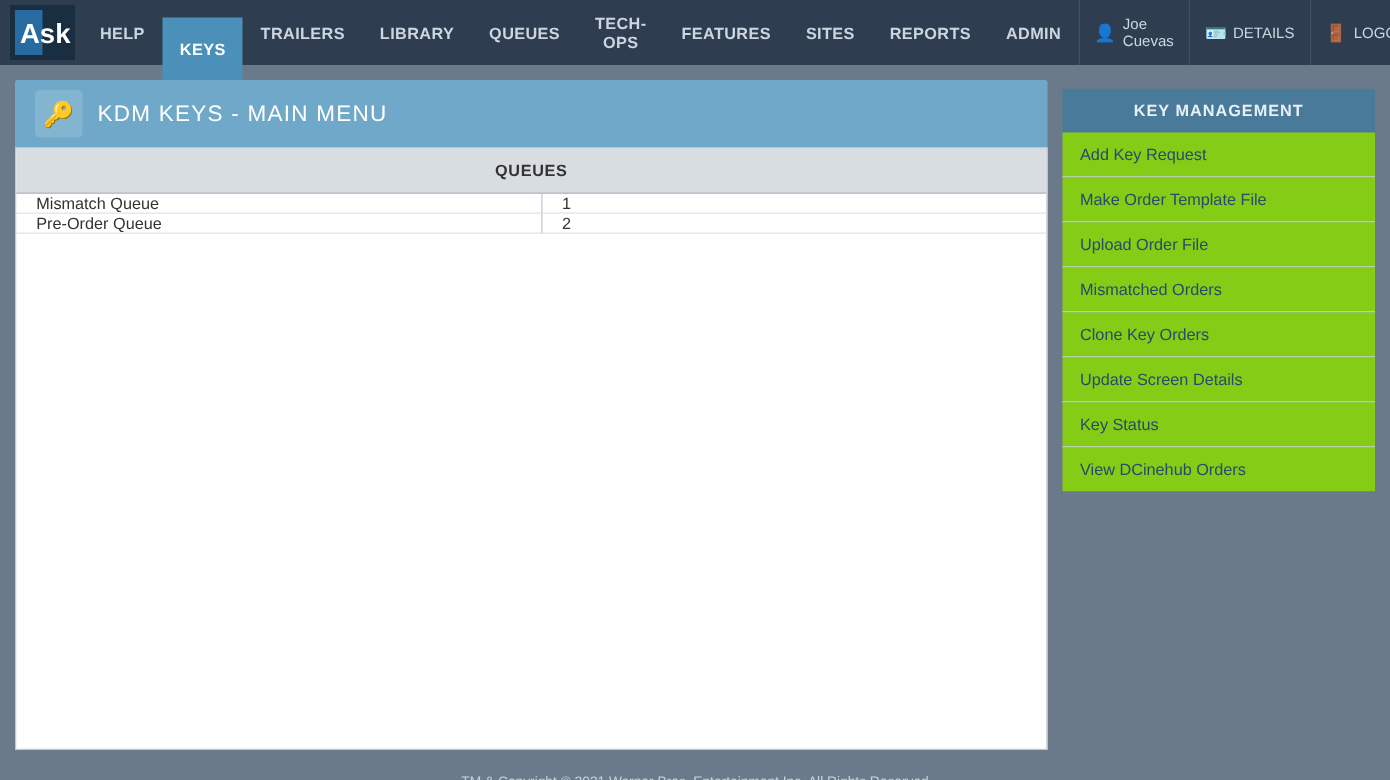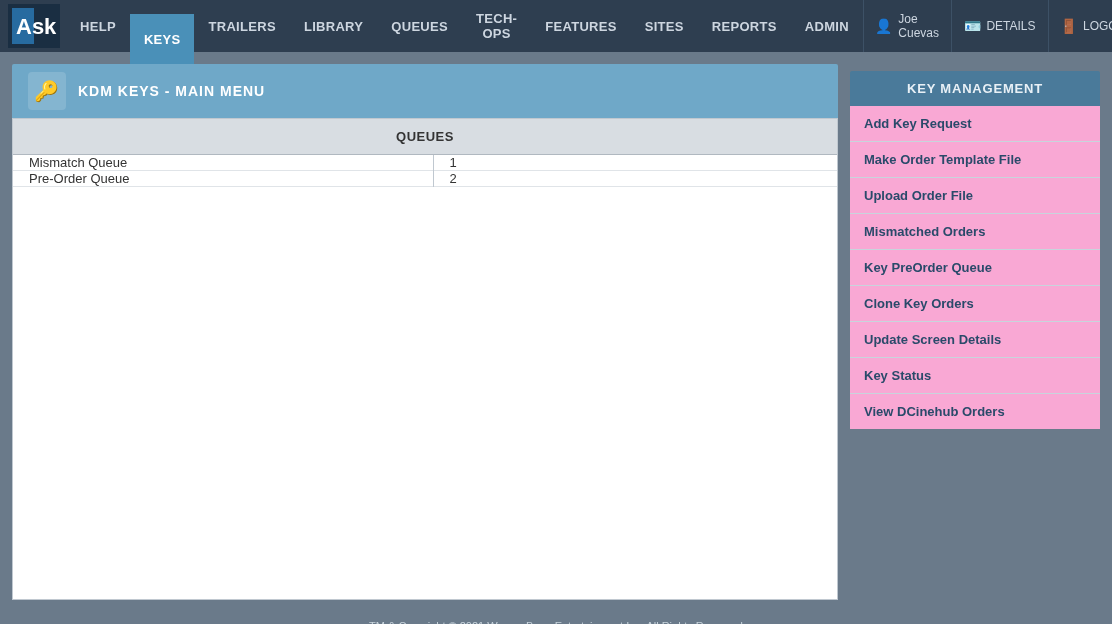--- a/index.html
+++ b/index.html
@@ -99,22 +99,22 @@
       width: 38px;
       height: 38px;
       display: flex;
       align-items: center;
       justify-content: center;
       color: #fff;
       font-size: 20px;
     }
     .page-title {
       color: #fff;
-      font-size: 14px;
-      font-weight: bold;
+      font-size: 18px;
+      font-weight: normal;
       text-transform: uppercase;
       letter-spacing: 1px;
     }
 
     
     .table-container {
       background: #fff;
       border: 1px solid #c0c8d0;
       flex: 1;
     }
@@ -160,28 +160,27 @@
       color: #e8f0f6;
       text-align: center;
       padding: 10px 0;
       font-size: 13px;
       font-weight: bold;
       letter-spacing: 0.8px;
       text-transform: uppercase;
       border-radius: 2px 2px 0 0;
     }
     .sidebar-item {
-      background: #f9a8d4;
+      background: #84cc16;
       border-bottom: 1px solid #c8d4dc;
       padding: 10px 14px;
       color: #2a4a6a;
       font-size: 13px;
       cursor: pointer;
       display: block;
-      font-weight: bold;
     }
     .sidebar-item:last-child { border-bottom: none; }
 
     
     .footer {
       background: #6a7a8a;
       text-align: center;
       color: #c8d4dc;
       font-size: 11px;
       padding: 8px 0 6px 0;
@@ -255,21 +254,20 @@
 
   </div>
 
   <div class="sidebar">
     <div class="sidebar-header">KEY MANAGEMENT</div>
     <div id="sidebar-items-container">
         <div class="sidebar-item">Add Key Request</div>
         <div class="sidebar-item">Make Order Template File</div>
         <div class="sidebar-item">Upload Order File</div>
         <div class="sidebar-item">Mismatched Orders</div>
-        <div class="sidebar-item">Key PreOrder Queue</div>
         <div class="sidebar-item">Clone Key Orders</div>
         <div class="sidebar-item">Update Screen Details</div>
         <div class="sidebar-item">Key Status</div>
         <div class="sidebar-item">View DCinehub Orders</div>
       </div>
   </div>
 
 </div>
 
 <div class="footer">

